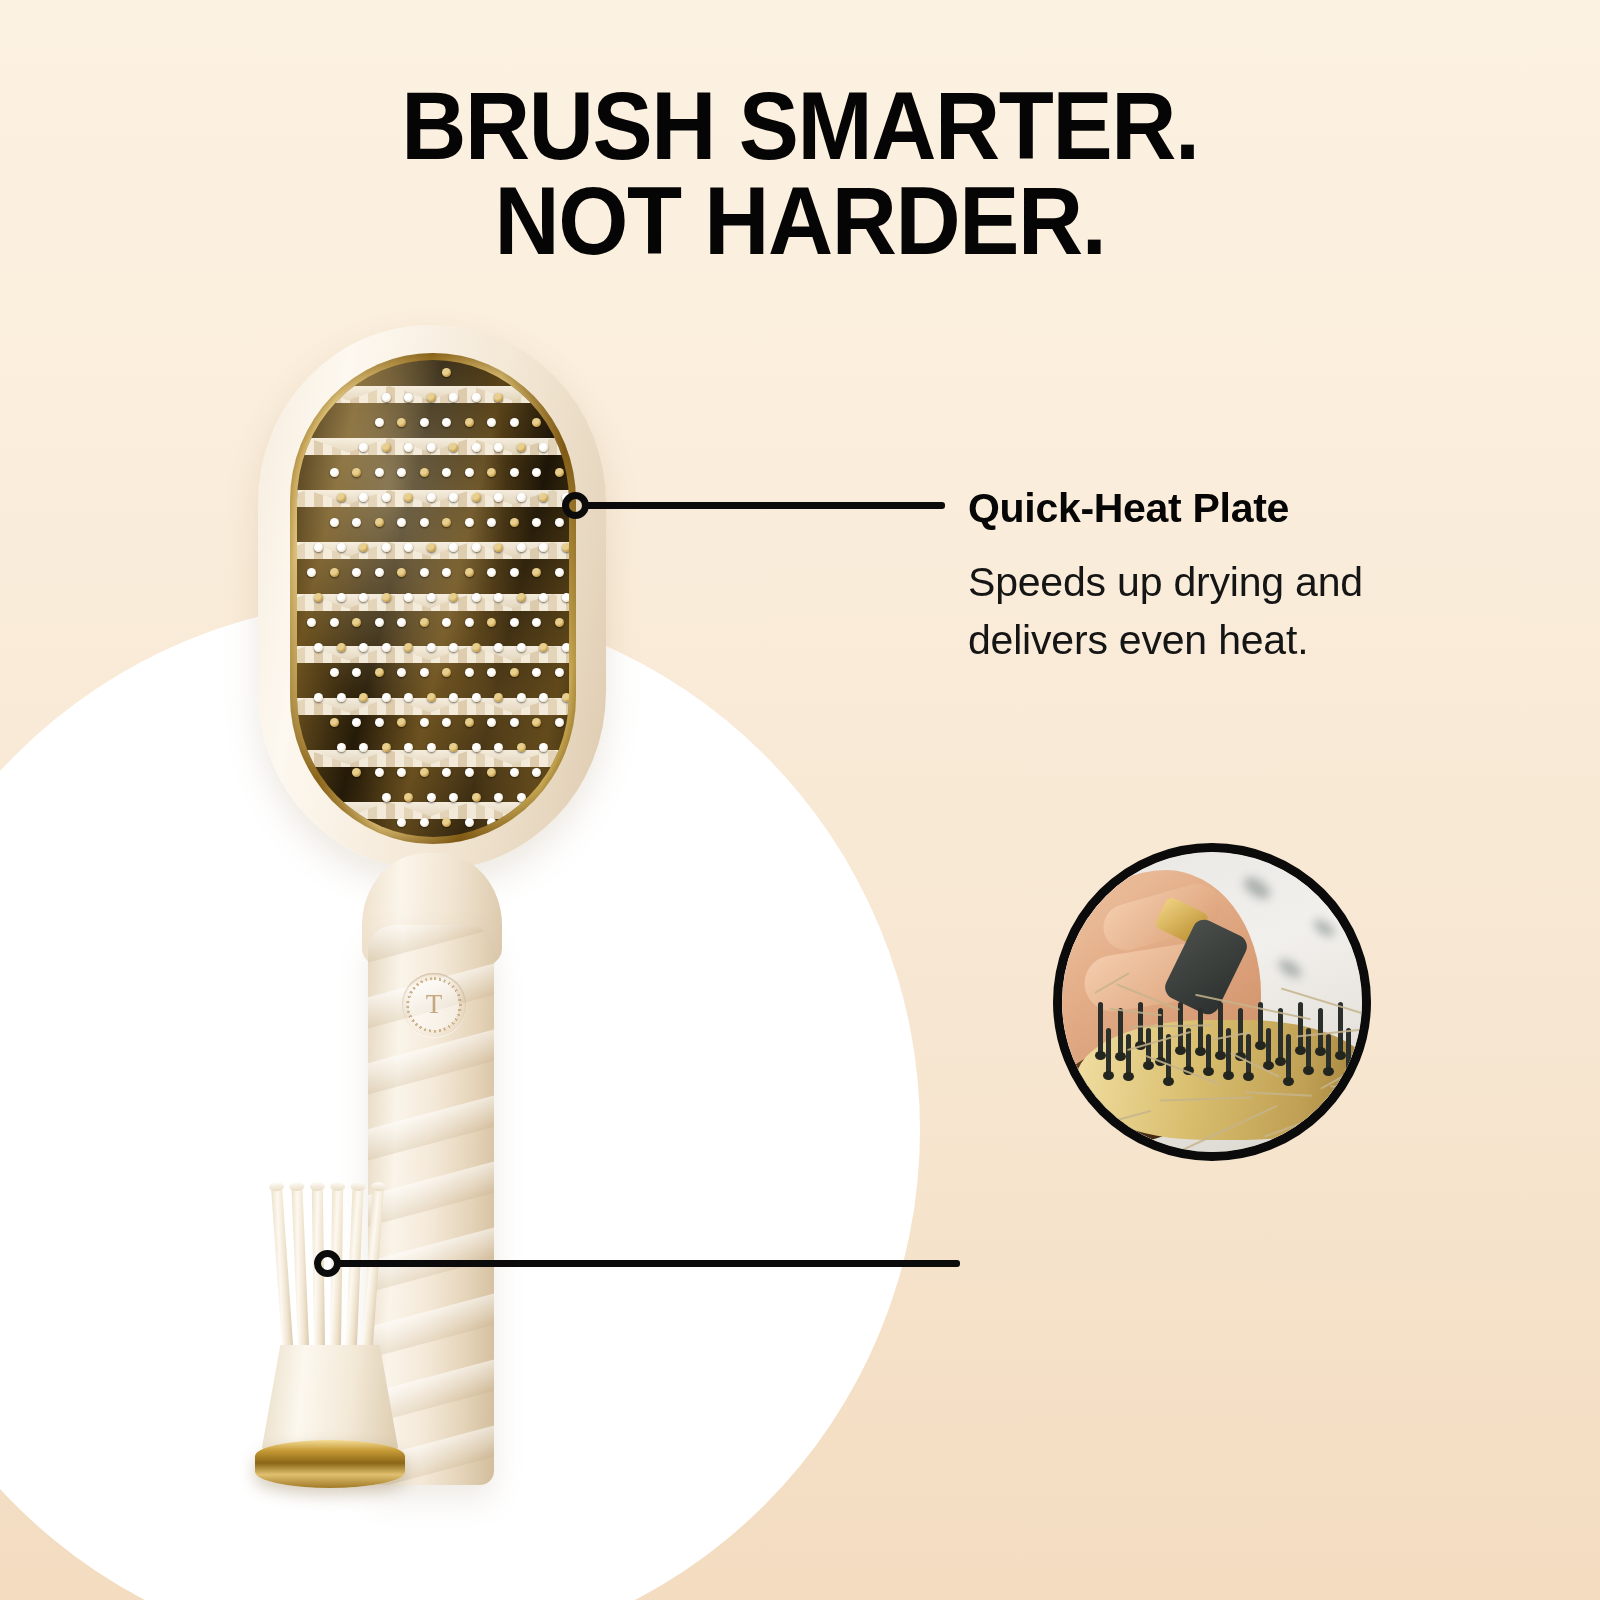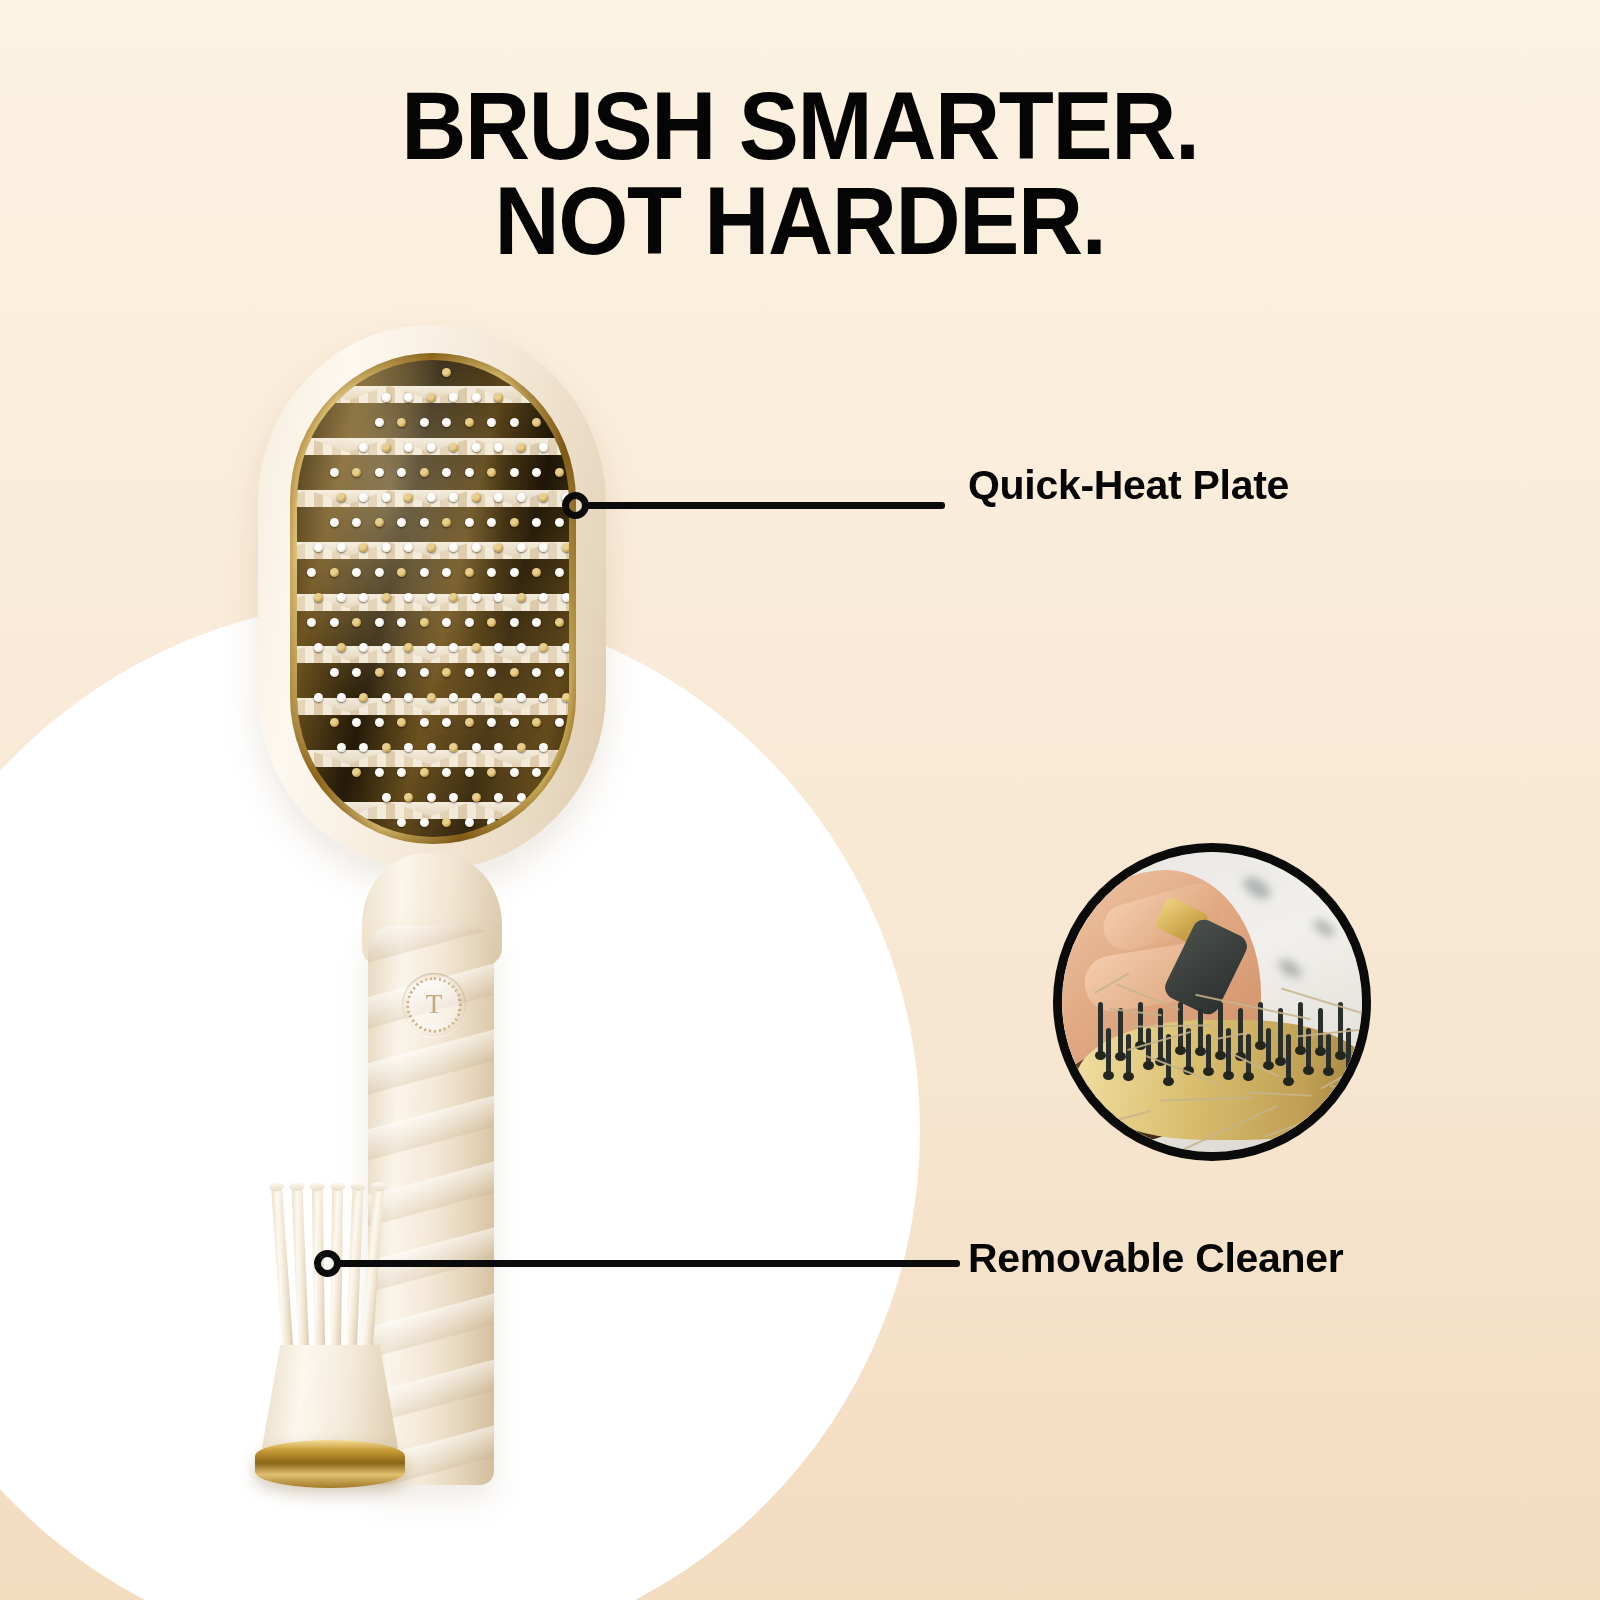--- a/index.html
+++ b/index.html
@@ -447,22 +447,23 @@
           <div class="prong" style="left: 90px; transform: rotate(4deg);"></div>
         </div>
       <div class="base"></div>
       <div class="goldring"></div>
     </div>
   </div>
 
   <div class="ring" style="left:562px;top:492px;"></div>
   <div class="leader" style="left:585px;top:502px;width:360px;"></div>
 
-  <div class="block" style="left:968px;top:463px;">
+  <div class="block" style="left:968px;top:486px;">
     <p class="title">Quick-Heat Plate</p>
+    <p class="body">Speeds up drying and delivers even heat.</p>
   </div>
 
   <div class="inset">
     <div class="photo" id="photo">
       <div class="ph-bg"></div>
     <div class="ph-blob" style="left: 35px; top: 20px; width: 26px; height: 14px; transform: rotate(35deg);"></div>
         <div class="ph-blob" style="left: 180px; top: 28px; width: 30px; height: 16px; transform: rotate(35deg);"></div>
         <div class="ph-blob" style="left: 250px; top: 70px; width: 24px; height: 12px; transform: rotate(35deg);"></div>
         <div class="ph-blob" style="left: 90px; top: 60px; width: 20px; height: 11px; transform: rotate(35deg);"></div>
         <div class="ph-blob" style="left: 215px; top: 110px; width: 26px; height: 13px; transform: rotate(35deg);"></div>
@@ -517,16 +518,15 @@
         <div class="ph-hair" style="left: 35px; top: 265px; width: 55px; transform: rotate(-15deg);"></div>
         <div class="ph-hair" style="left: 52px; top: 144px; width: 68px; transform: rotate(22deg);"></div>
         <div class="ph-hair" style="left: 69px; top: 173px; width: 81px; transform: rotate(-1deg);"></div>
       </div>
   </div>
 
   <div class="ring" style="left:314px;top:1250px;"></div>
   <div class="leader" style="left:337px;top:1260px;width:623px;"></div>
 
   <div class="block" style="left:968px;top:1236px;">
-    <p class="title">Removable Cleaner</p>
   </div>
 
 </div>
 
 </body></html>

